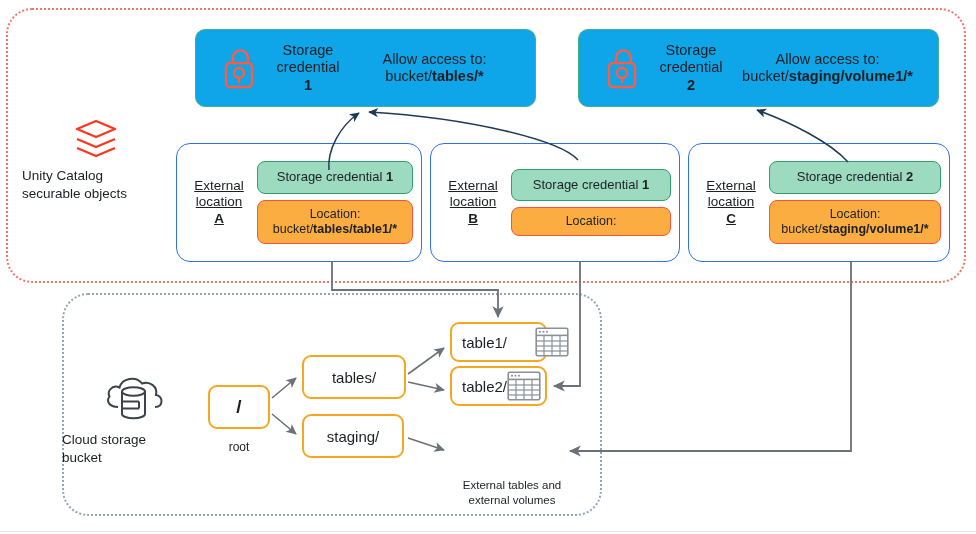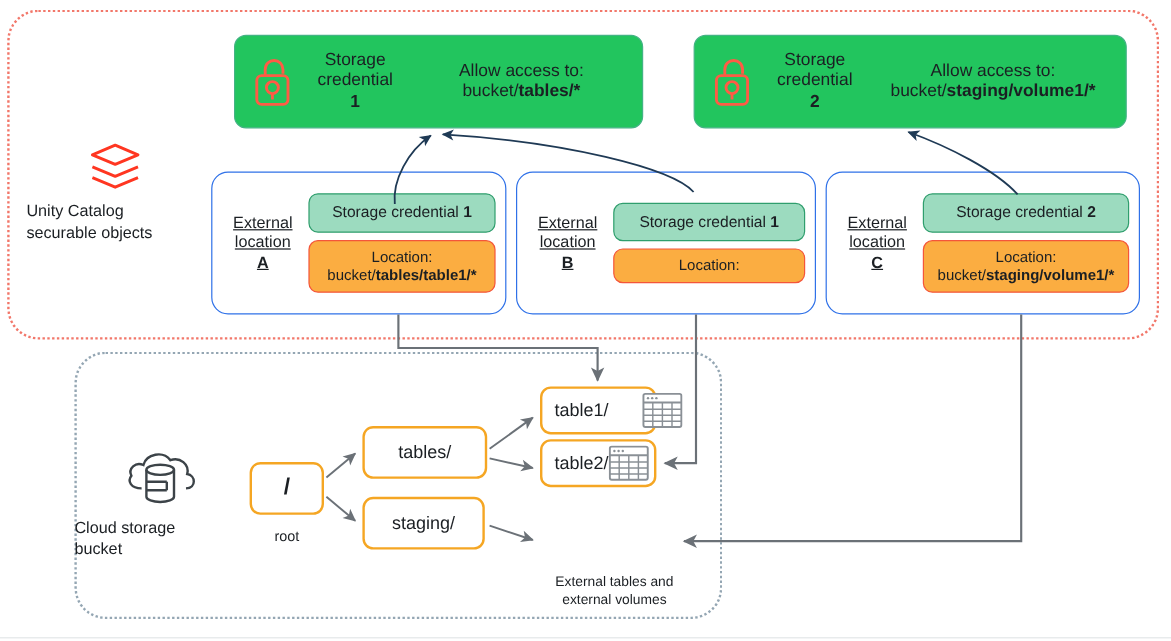--- a/index.html
+++ b/index.html
@@ -13,22 +13,22 @@
     left:6px;top:8px;width:960px;height:275px;
     border:2px dotted #f2776a;border-radius:26px;background:transparent;
   }
   .region-cloud{
     left:62px;top:293px;width:540px;height:223px;
     border:2px dotted #94a6b3;border-radius:26px;background:transparent;
   }
 
   
   .cred-box{
-    border:1.6px solid #43b384;border-radius:10px;background:#22c55e;
-    display:flex;align-items:center;padding:0 10px;
+    border:1.6px solid #43b384;border-radius:10px;background:#0ea5e9;
+    display:flex;align-items:center;padding:0 22px;
   }
   .lock-ico{flex:0 0 auto;width:42px;height:48px;display:flex;align-items:center;justify-content:center;}
   .cred-title{
     flex:0 0 auto;width:96px;text-align:center;font-size:14.5px;line-height:1.18;color:#1b1f23;
   }
   .cred-title b{display:block;font-weight:700;}
   .cred-allow{
     flex:1 1 auto;text-align:center;font-size:14.5px;line-height:1.18;color:#1b1f23;
   }
   .cred-allow .ln2 b{font-weight:700;}

